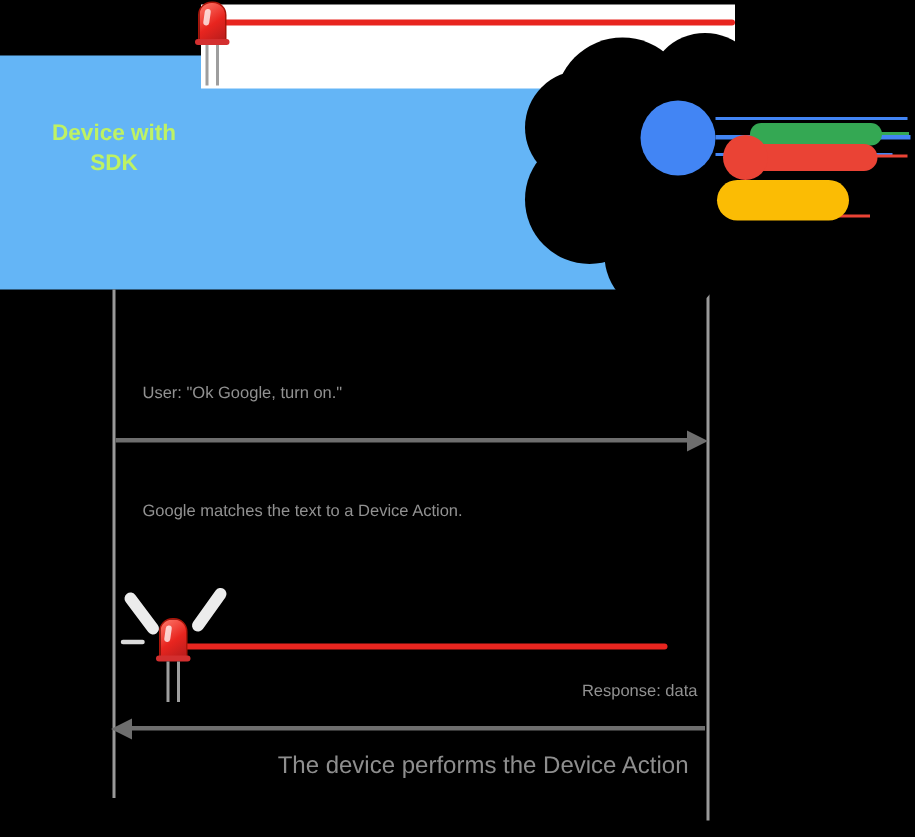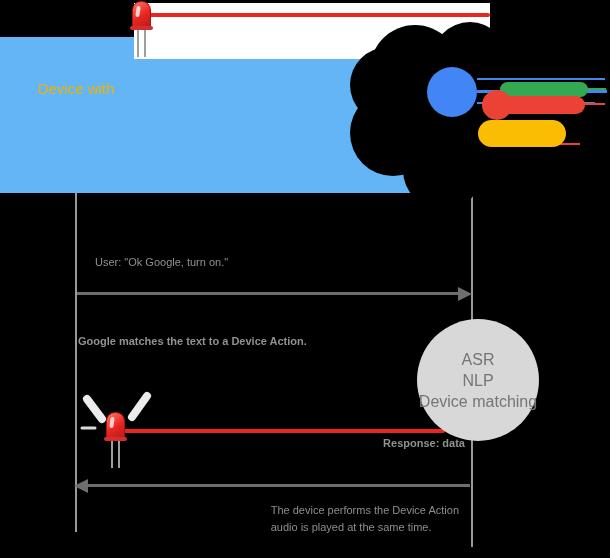--- a/index.html
+++ b/index.html
@@ -3,22 +3,22 @@
 <meta charset="utf-8">
 <style>
   html,body{margin:0;padding:0;background:#000;}
   .canvas{
     position:relative;width:610px;height:558px;background:#000;overflow:hidden;
     font-family:"Liberation Sans","DejaVu Sans",sans-serif;
   }
   .abs{position:absolute;}
   
   .device-box{left:0;top:37px;width:420px;height:156px;background:#64b5f6;z-index:1;}
-  .device-title{left:10px;top:79px;width:132px;text-align:center;color:#eab308;
-    font-size:15px;font-weight:normal;line-height:20px;z-index:2;}
+  .device-title{left:10px;top:79px;width:132px;text-align:center;color:#bef264;
+    font-size:15px;font-weight:bold;line-height:20px;z-index:2;}
   
   .white-strip{left:134px;top:3px;width:356px;height:56px;background:#fff;z-index:2;}
   
   .wire{height:4px;background:#e8251f;border-radius:2px;}
   .wire-top{left:146px;top:13px;width:344px;z-index:3;}
   .wire-mid{left:120px;top:429px;width:325px;z-index:4;}
   
   .cloud-part{background:#000;border-radius:50%;z-index:4;}
   
   .gmark{z-index:5;border-radius:999px;}
@@ -36,34 +36,35 @@
   .leg-a{left:5px;}.leg-b{left:12px;}
   
   .lifeline{width:2px;background:#999;z-index:3;}
   .arrow-line{height:3px;background:#6e6e6e;z-index:3;}
   .arrow-head-right{width:0;height:0;border-left:14px solid #6e6e6e;
     border-top:7px solid transparent;border-bottom:7px solid transparent;z-index:3;}
   .arrow-head-left{width:0;height:0;border-right:14px solid #6e6e6e;
     border-top:7px solid transparent;border-bottom:7px solid transparent;z-index:3;}
   
   .label{color:#919191;font-size:11px;white-space:nowrap;z-index:3;}
-  .note{color:#8e8e8e;font-size:11px;line-height:17px;text-align:left;z-index:3;}
+  .note{color:#8e8e8e;font-size:16px;line-height:17px;text-align:right;z-index:3;}
   
   .proc-circle{left:417px;top:319px;width:122px;height:122px;border-radius:50%;
     background:#d8d8d8;z-index:6;display:flex;flex-direction:column;align-items:center;
     justify-content:center;color:#757575;font-size:16px;line-height:21px;text-align:center;}
 </style>
 </head>
 <body>
 
 <div class="canvas">
 
   <div class="abs device-box"></div>
   <div class="abs device-title">
     <div>Device with</div>
+    <div>SDK</div>
   </div>
 
   <div class="abs white-strip"></div>
 
   <div class="abs wire wire-top"></div>
 
   <div>
     <div class="abs cloud-part" style="left:370px;top:25px;width:90px;height:90px;"></div>
     <div class="abs cloud-part" style="left:432px;top:22px;width:76px;height:76px;"></div>
     <div class="abs cloud-part" style="left:490px;top:18px;width:80px;height:80px;"></div>
@@ -99,45 +100,39 @@
     <div class="led-leg leg-b"></div>
   </div>
 
   <div class="abs lifeline" style="left:75px;top:193px;height:339px;"></div>
   <div class="abs lifeline" style="left:471px;top:196px;height:351px;"></div>
 
   <div class="abs label" style="left:95px;top:256px;">User: "Ok Google, turn on."</div>
   <div class="abs arrow-line" style="left:77px;top:292px;width:382px;"></div>
   <div class="abs arrow-head-right" style="left:458px;top:287px;"></div>
 
-  <div class="abs label" style="left:78px;top:335px;font-weight:bold;">Google matches the text to a Device Action.</div>
+  <div class="abs label" style="left:95px;top:335px;">Google matches the text to a Device Action.</div>
 
-  <div class="abs proc-circle">
-    <div>ASR</div>
-    <div>NLP</div>
-    <div>Device matching</div>
-  </div>
 
   <svg class="abs" style="left:80px;top:386px;z-index:5;" width="76" height="48">
     <line x1="22" y1="33" x2="7" y2="13" stroke="#ececec" stroke-width="8" stroke-linecap="round"></line>
     <line x1="52" y1="31" x2="67" y2="10" stroke="#ececec" stroke-width="8" stroke-linecap="round"></line>
     <line x1="2" y1="42" x2="15" y2="42" stroke="#dcdcdc" stroke-width="3" stroke-linecap="round"></line>
   </svg>
   <div class="abs wire wire-mid"></div>
   <div class="abs led" style="left:106px;top:412px;">
     <div class="led-cap">
         <div class="led-glint"></div>
       </div>
     <div class="led-flange"></div>
     <div class="led-leg leg-a"></div>
     <div class="led-leg leg-b"></div>
   </div>
 
-  <div class="abs label" style="right:145px;top:437px;font-weight:bold;">Response: data</div>
+  <div class="abs label" style="right:145px;top:455px;">Response: data</div>
   <div class="abs arrow-line" style="left:88px;top:484px;width:382px;"></div>
   <div class="abs arrow-head-left" style="left:74px;top:479px;"></div>
 
   <div class="abs note" style="right:151px;top:502px;">
     <div>The device performs the Device Action</div>
-    <div>audio is played at the same time.</div>
   </div>
 
 </div>
 
 </body></html>

